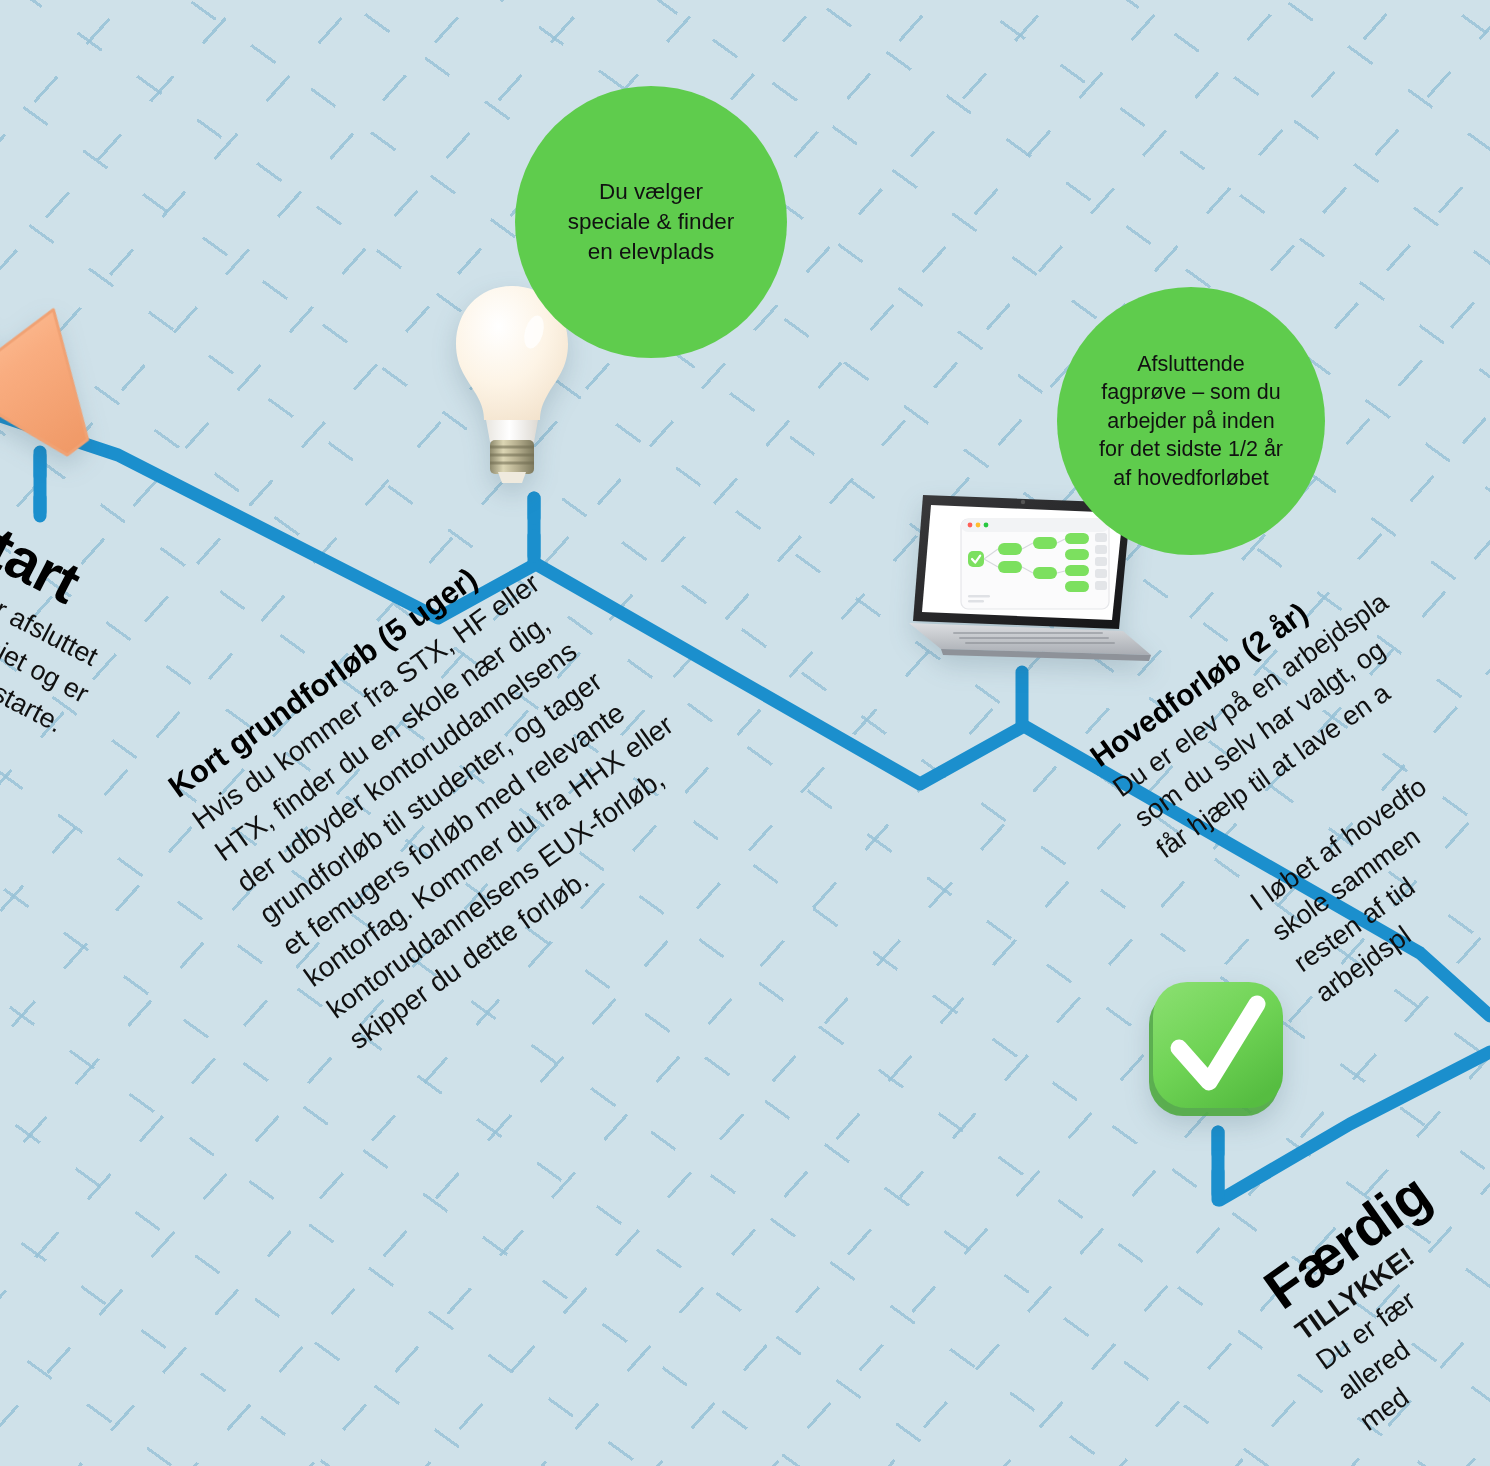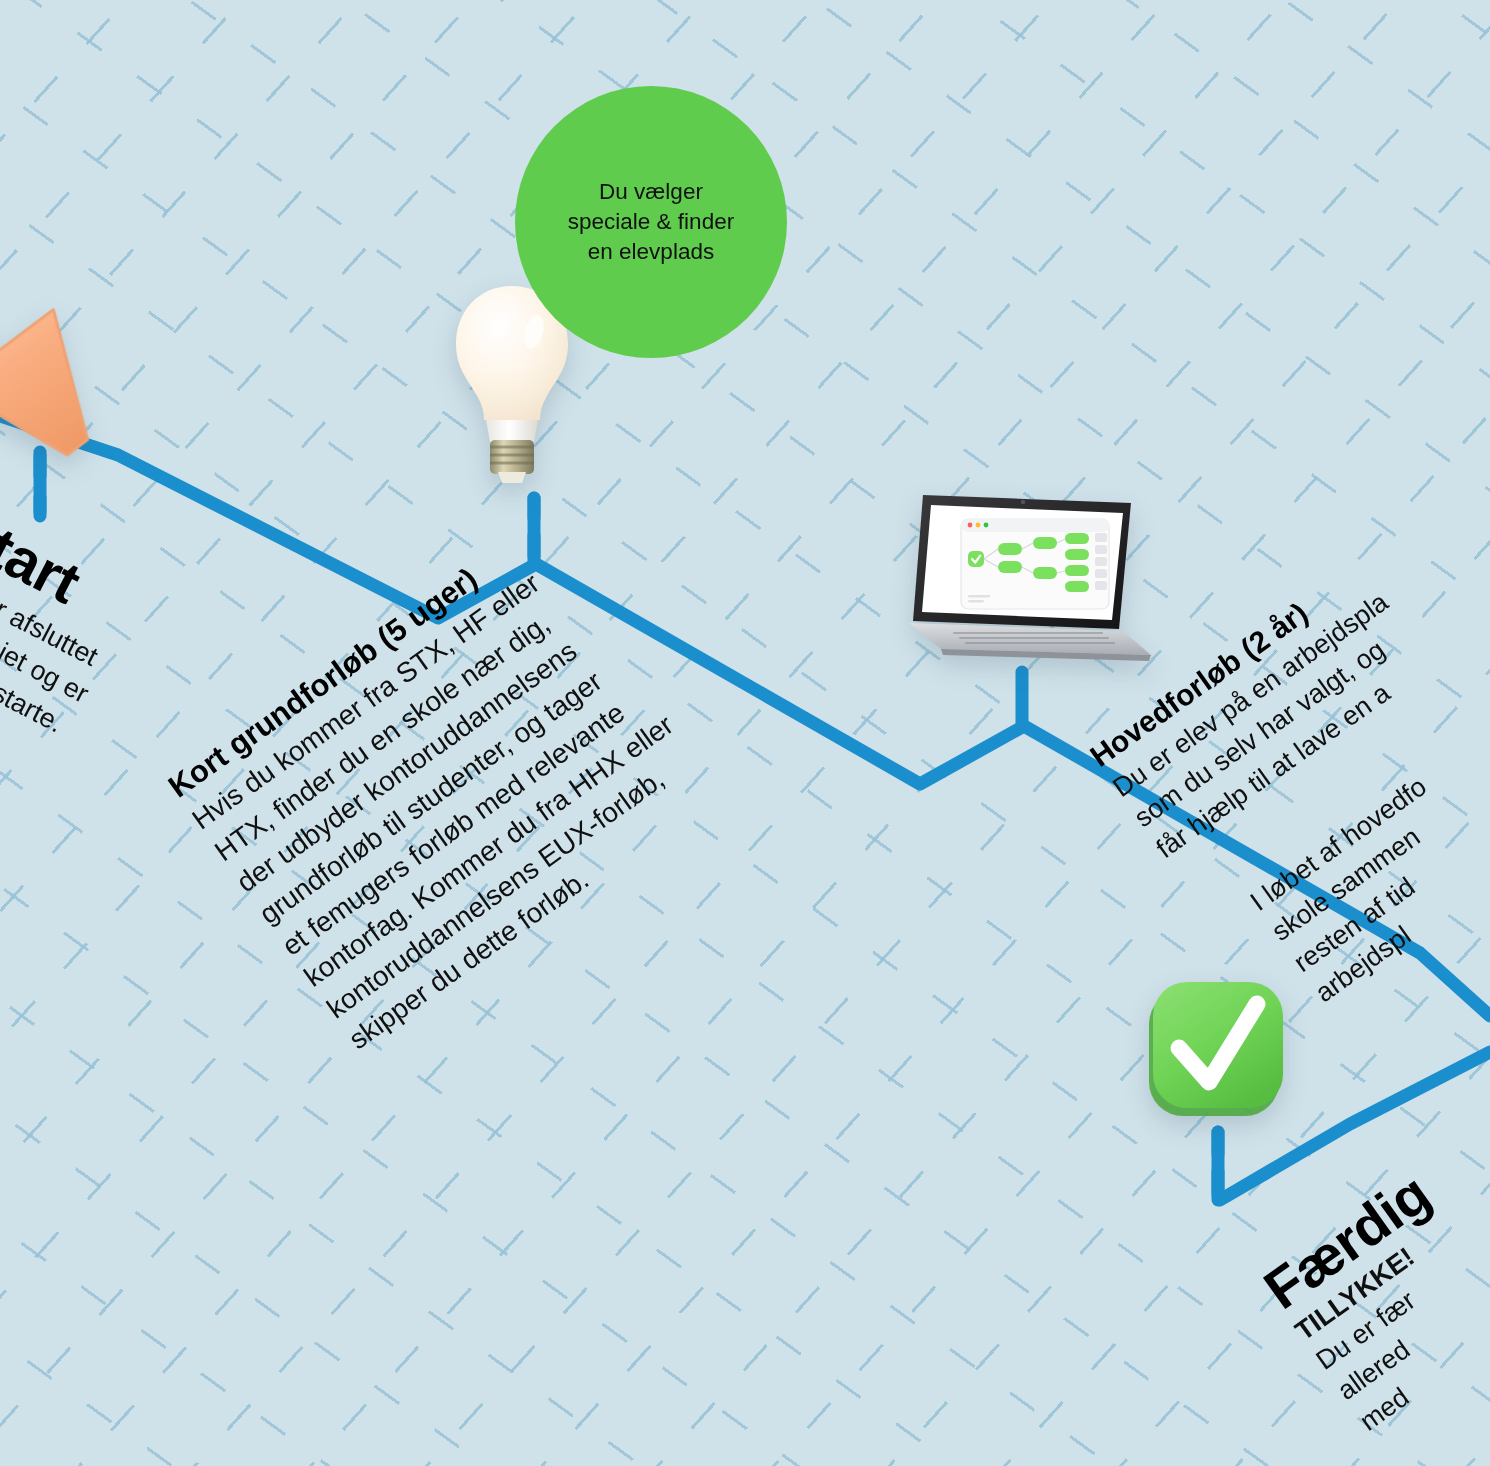--- a/index.html
+++ b/index.html
@@ -315,20 +315,27 @@
         <path d="M 36 72 L 66 106 L 114 28" stroke="#ffffff" stroke-width="17" fill="none" stroke-linecap="round" stroke-linejoin="round"></path>
       </svg>
     </div>
 
     <div class="green-circle" id="circle-speciale">
       <span class="gc-text">Du vælger
 speciale &amp; finder
 en elevplads</span>
     </div>
 
+    <div class="green-circle" id="circle-fagprove">
+      <span class="gc-text">Afsluttende
+fagprøve – som du
+arbejder på inden
+for det sidste 1/2 år
+af hovedforløbet</span>
+    </div>
 
     <div class="stage-text" id="block-start">
       <div class="st-title">Start</div>
       <div class="st-body">Du har afsluttet
 gymnasiet og er
 klar til at starte.</div>
     </div>
 
     <div class="stage-text" id="block-grund">
       <div class="st-title">Kort grundforløb (5 uger)</div>

